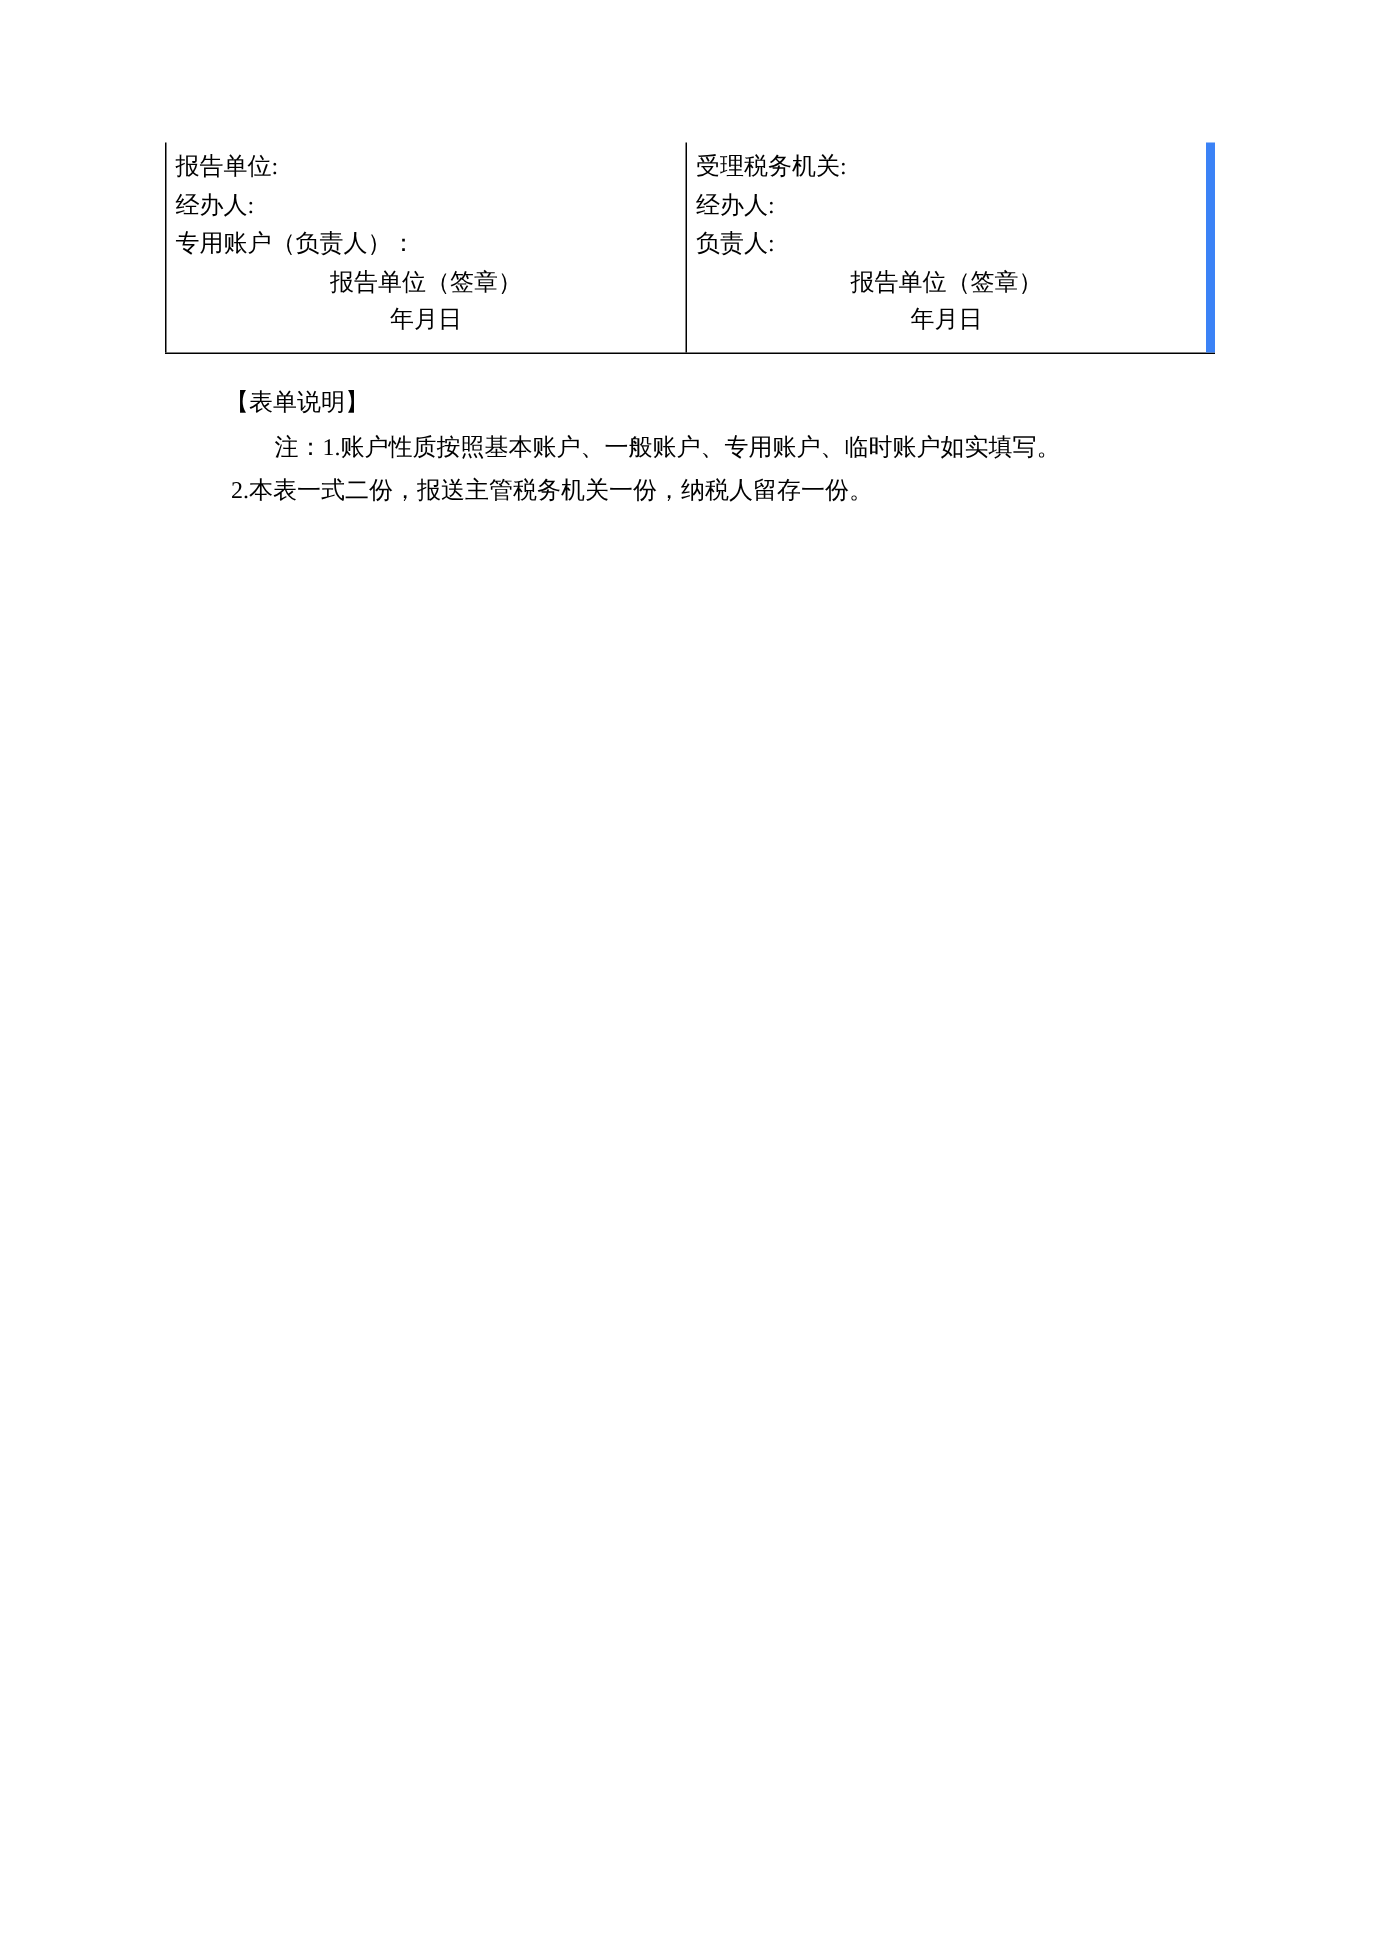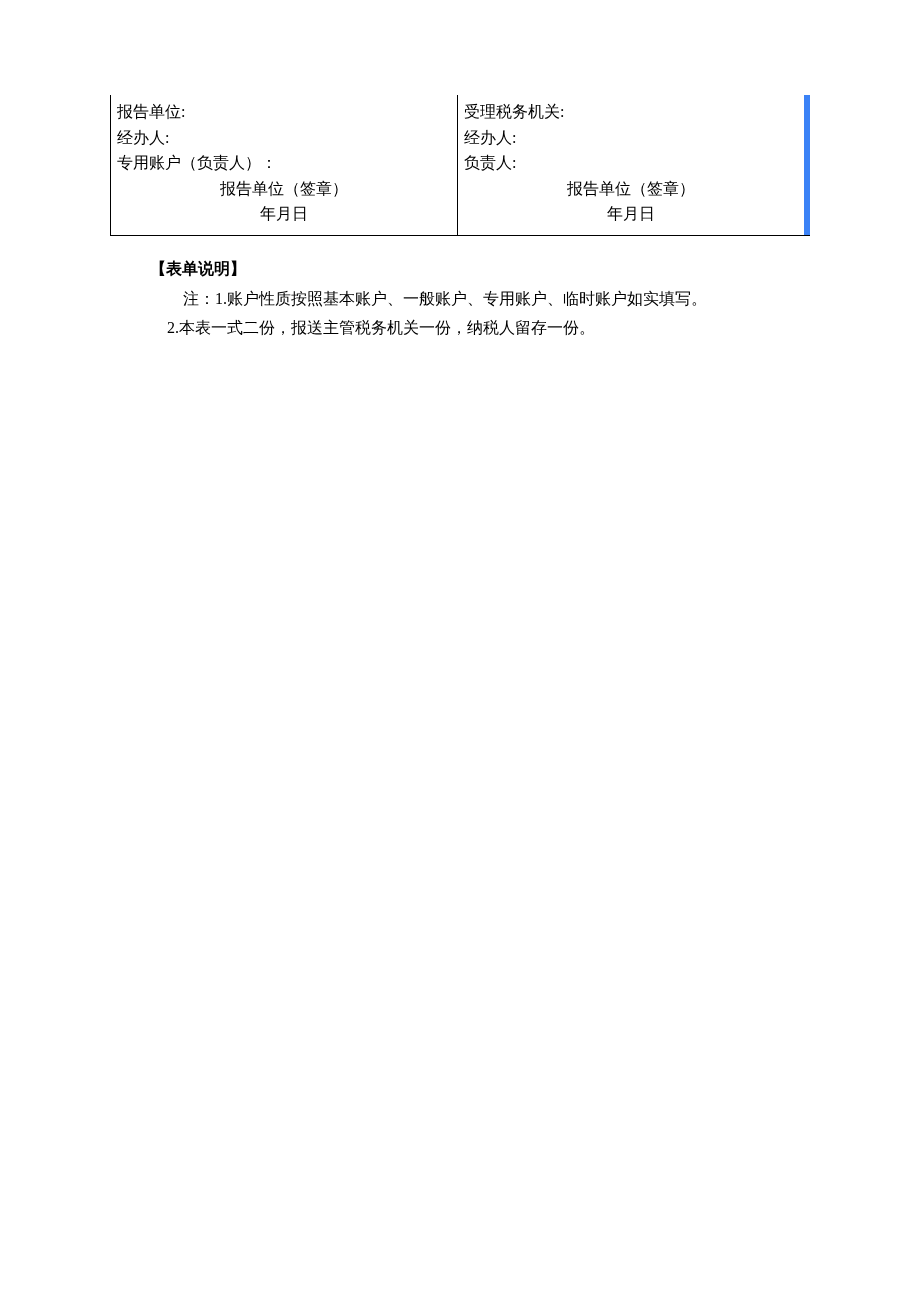--- a/index.html
+++ b/index.html
@@ -35,27 +35,27 @@
       display: block;
     }
     .centered {
       text-align: center;
     }
     .notes {
       margin: 18px 0 0 150px;
       line-height: 1.85;
     }
     .note-title {
-      font-weight: bold;
+      font-weight: normal;
     }
     .note-line {
       margin-left: 33px;
     }
     .note-line2 {
-      margin-left: 17px;
+      margin-left: 4px;
     }
   </style>
 </head>
 <body>
 
 <div class="form-table">
   <div class="form-col">
     <div class="form-row">报告单位:</div>
     <div class="form-row">经办人:</div>
     <div class="form-row">专用账户（负责人）：</div>

